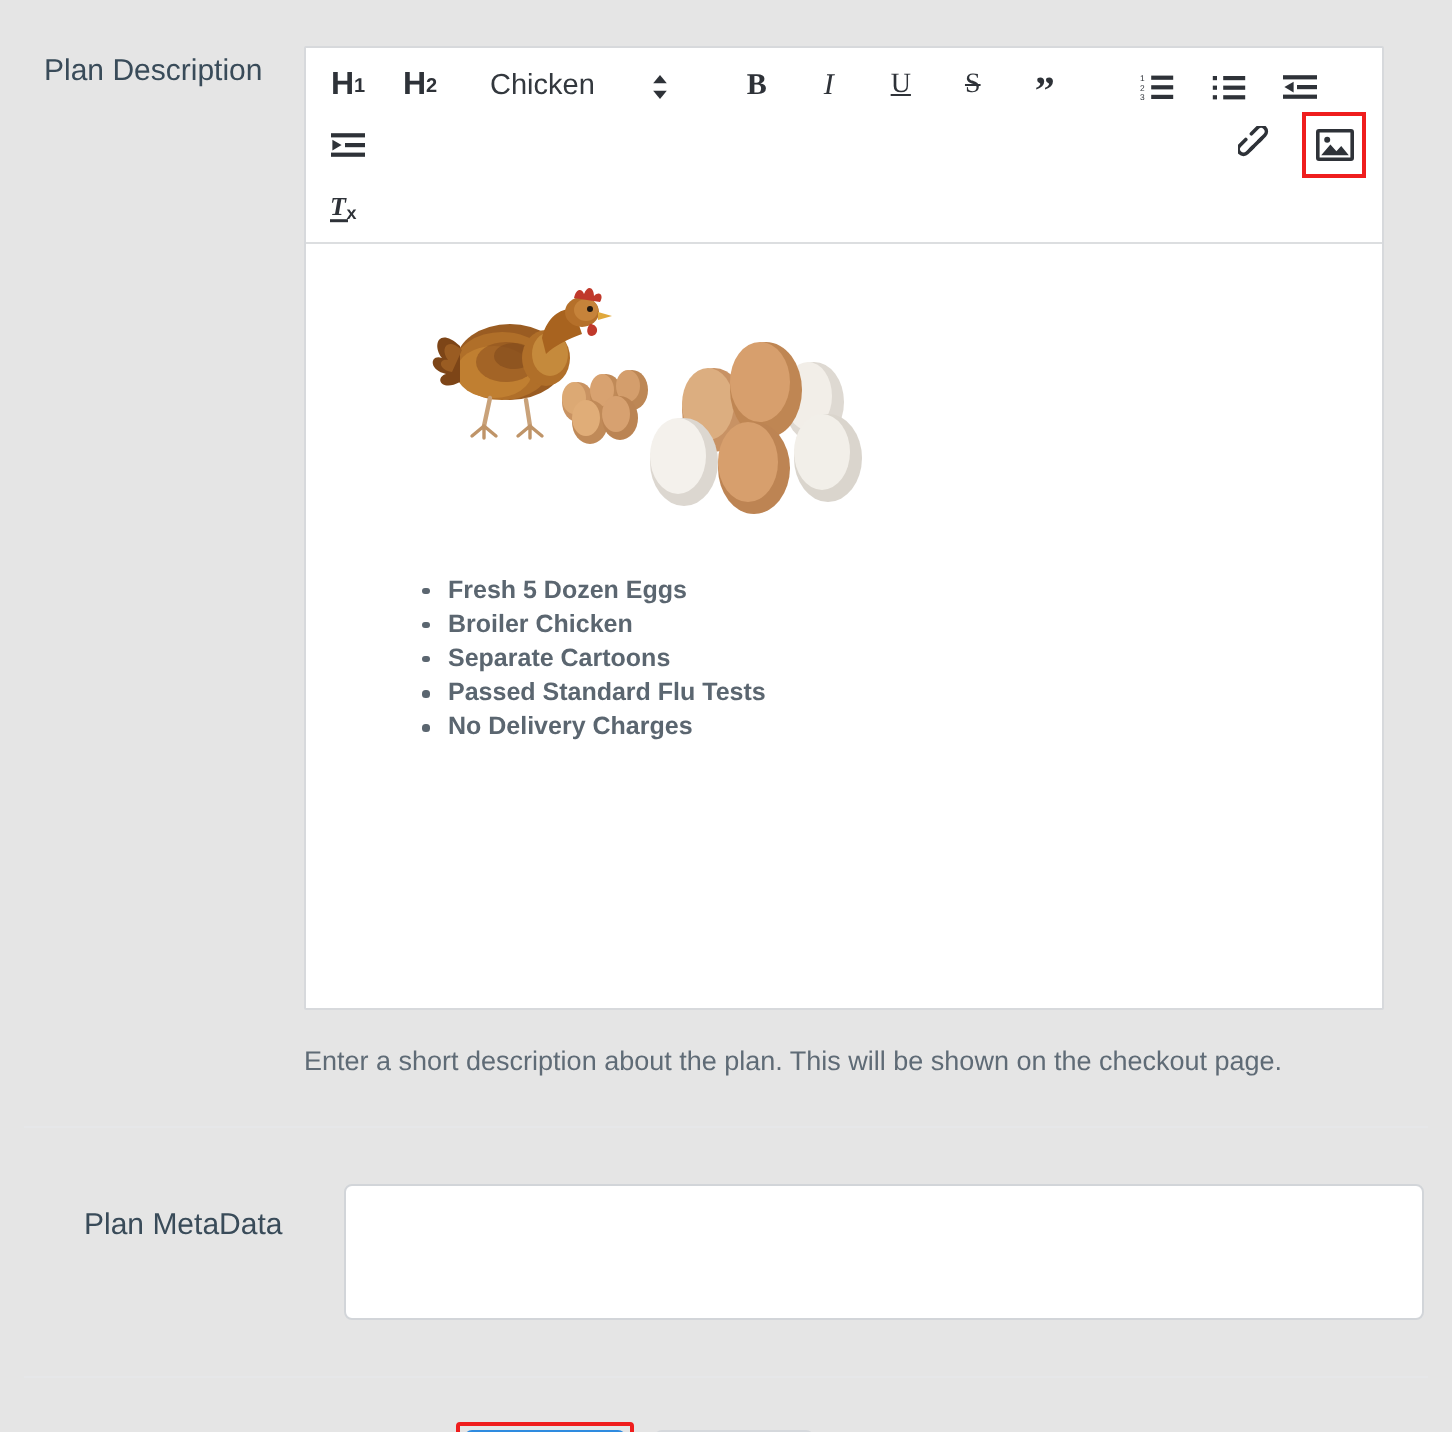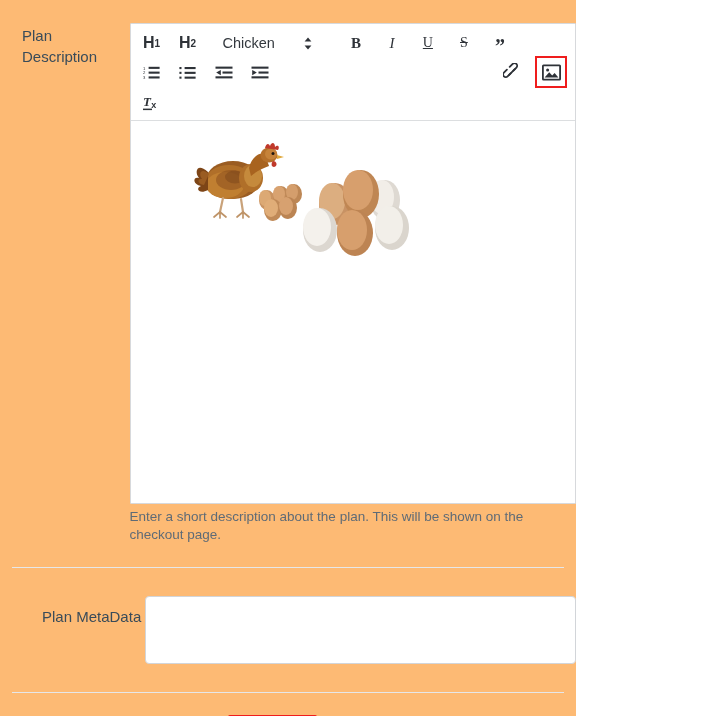--- a/index.html
+++ b/index.html
@@ -3,21 +3,21 @@
 <meta charset="utf-8">
 <style>
   * { box-sizing: border-box; }
   html, body {
     margin: 0; padding: 0;
     width: 726px; height: 716px;
     background: #ffffff;
     font-family: "Liberation Sans", sans-serif;
     -webkit-font-smoothing: antialiased;
   }
-  .page { position: relative; width: 576px; height: 716px; overflow: hidden; background:#fdba74; }
+  .page { position: relative; width: 726px; height: 716px; overflow: hidden; background:#e5e5e5; }
 
   
   .form-row { display: flex; align-items: flex-start; }
 
   .field-label {
     width: 152px;
     padding-left: 22px;
     font-size: 15px;
     line-height: 21px;
     color: #394b59;
@@ -116,21 +116,21 @@
   .bullets li::before {
     content: "";
     position: absolute;
     left: 2px; top: 7px;
     width: 3.5px; height: 3.5px;
     border-radius: 50%;
     background: #5b6670;
   }
 
   .help-text {
-    margin-top: 4px;
+    margin-top: 17px;
     font-size: 13.5px;
     color: #5f6b76;
     line-height: 18px;
   }
 
   
   .divider {
     height: 1px;
     background: #e6e7e9;
     margin: 0 12px;
@@ -421,20 +421,27 @@
                 <ellipse cx="131" cy="92" rx="17" ry="22" fill="#dcd7d0"></ellipse>
                 <ellipse cx="128" cy="89" rx="14" ry="19" fill="#f4f1ec"></ellipse>
                 <ellipse cx="166" cy="95" rx="18" ry="23" fill="#bd8453"></ellipse>
                 <ellipse cx="163" cy="92" rx="15" ry="20" fill="#d79f6d"></ellipse>
                 <ellipse cx="203" cy="90" rx="17" ry="22" fill="#dad5cd"></ellipse>
                 <ellipse cx="200" cy="87" rx="14" ry="19" fill="#f2efe9"></ellipse>
               </g>
             </svg>
           </div>
 
+          <ul class="bullets">
+            <li>Fresh 5 Dozen Eggs</li>
+            <li>Broiler Chicken</li>
+            <li>Separate Cartoons</li>
+            <li>Passed Standard Flu Tests</li>
+            <li>No Delivery Charges</li>
+          </ul>
 
         </div>
       </div>
 
       <div class="help-text">Enter a short description about the plan. This will be shown on the checkout page.</div>
 
     </div>
   </div>
 
   <div class="divider sep1"></div>

